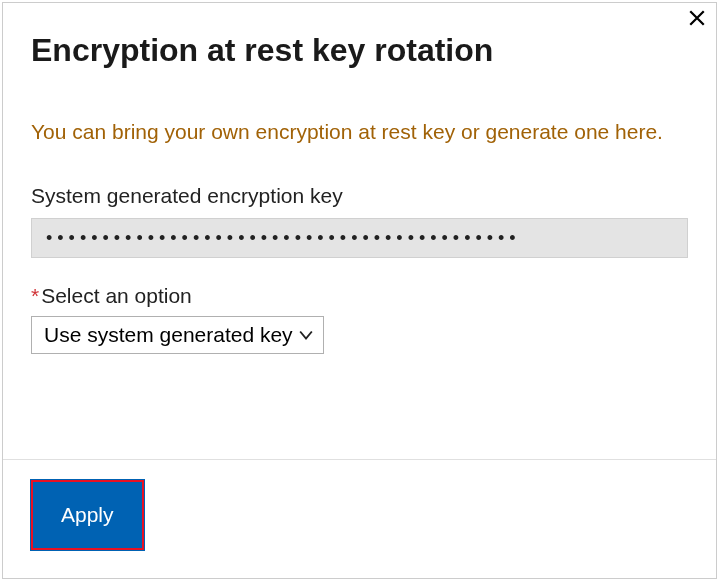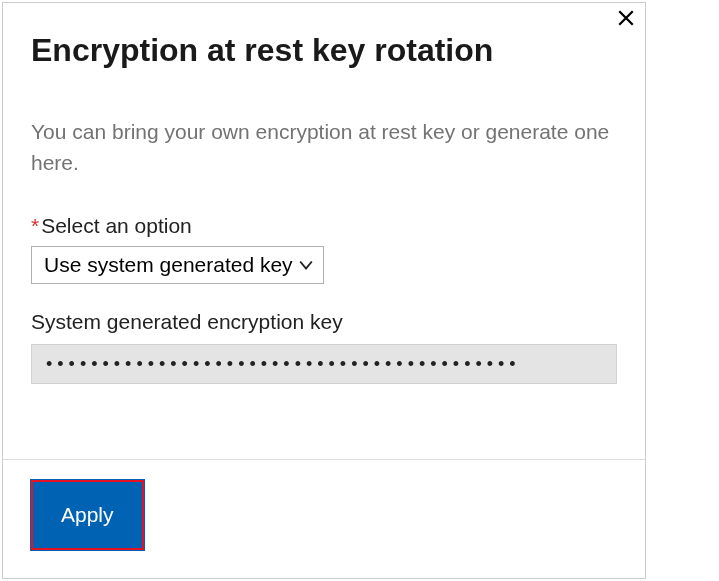--- a/index.html
+++ b/index.html
@@ -5,21 +5,21 @@
     * { box-sizing: border-box; margin: 0; padding: 0; }
     body {
       font-family: "Segoe UI", Arial, sans-serif;
       background: #ffffff;
       width: 719px;
       height: 581px;
       position: relative;
     }
     .dialog {
       border: 1px solid #cccccc;
-      width: 644px;
+      width: 715px;
       height: 577px;
       margin: 2px;
       display: flex;
       flex-direction: column;
       position: relative;
     }
     .close-btn {
       position: absolute;
       top: 6px;
       right: 10px;
@@ -32,21 +32,21 @@
     }
     .title {
       font-size: 32px;
       font-weight: 600;
       color: #1a1a1a;
       margin-bottom: 48px;
       line-height: 1.2;
     }
     .description {
       font-size: 21px;
-      color: #737373;
+      color: #a16207;
       line-height: 1.45;
       margin-bottom: 36px;
     }
     .field-group { margin-bottom: 26px; }
     .field-label {
       font-size: 21px;
       color: #222;
       margin-bottom: 8px;
       display: block;
     }
@@ -107,37 +107,37 @@
     </span>
   </div>
 
   <div class="content">
 
     <h1 class="title">Encryption at rest key rotation</h1>
 
     <p class="description">You can bring your own encryption at rest key or generate one here.</p>
 
     <div class="field-group">
+      <div class="key-label">System generated encryption key</div>
+      <div class="key-field">••••••••••••••••••••••••••••••••••••••••••</div>
+    </div>
+
+    <div class="field-group">
       <div class="field-label">
         <span class="required">*</span><span>Select an option</span>
       </div>
       <div class="select-wrap">
         <span>Use system generated key</span>
         <span class="chev">
           <svg viewBox="0 0 12 12">
               <path d="M1 3 L6 9 L11 3" stroke="#222" stroke-width="1.6" fill="none"></path>
             </svg>
         </span>
       </div>
     </div>
 
-    <div class="field-group">
-      <div class="key-label">System generated encryption key</div>
-      <div class="key-field">••••••••••••••••••••••••••••••••••••••••••</div>
-    </div>
-
   </div>
 
   <div class="footer">
     <button class="apply-btn">Apply</button>
   </div>
 
 </div>
 
 </body></html>

